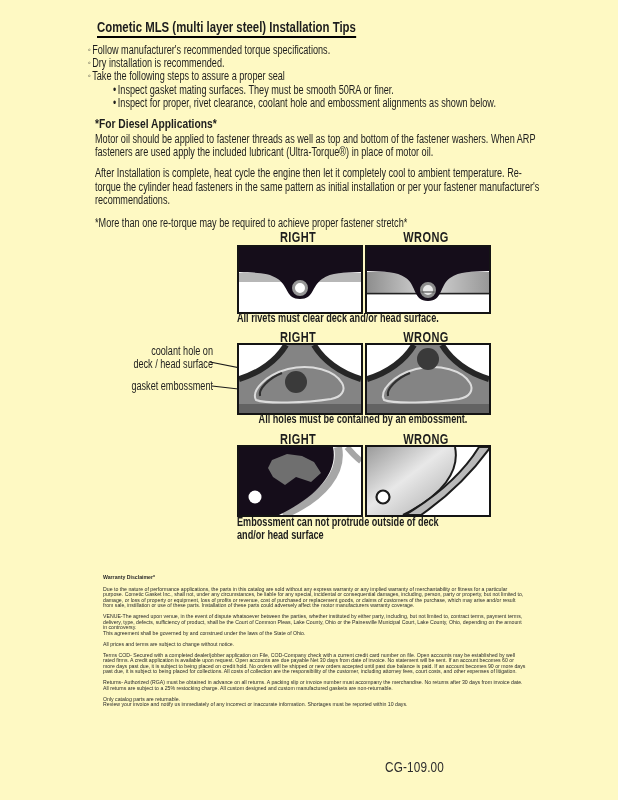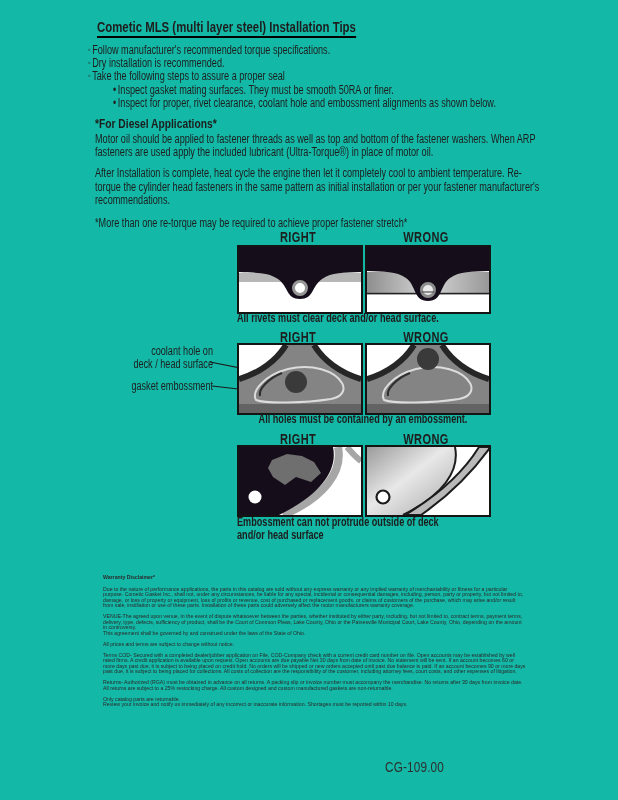--- a/index.html
+++ b/index.html
@@ -1,16 +1,16 @@
 <!DOCTYPE html>
 <html><head>
 <meta charset="utf-8">
 <style>
   html,body{margin:0;padding:0;background:#ffffff;}
-  .page{position:relative;width:618px;height:800px;background:#14b8a6;overflow:hidden;
+  .page{position:relative;width:618px;height:800px;background:#fef9c3;overflow:hidden;
         font-family:"Liberation Sans",sans-serif;color:#1d1d1d;}
   .abs{position:absolute;}
   
   .cx {transform:scaleX(0.76);transform-origin:0 0;}
   .cxc{transform:scaleX(0.76);transform-origin:50% 0;text-align:center;}
   .cxr{transform:scaleX(0.76);transform-origin:100% 0;text-align:right;}
 
   .title{left:97px;top:18px;width:420px;font-size:15px;font-weight:bold;}
   .title span{display:inline-block;border-bottom:2px solid #000;padding-bottom:1px;}
 

